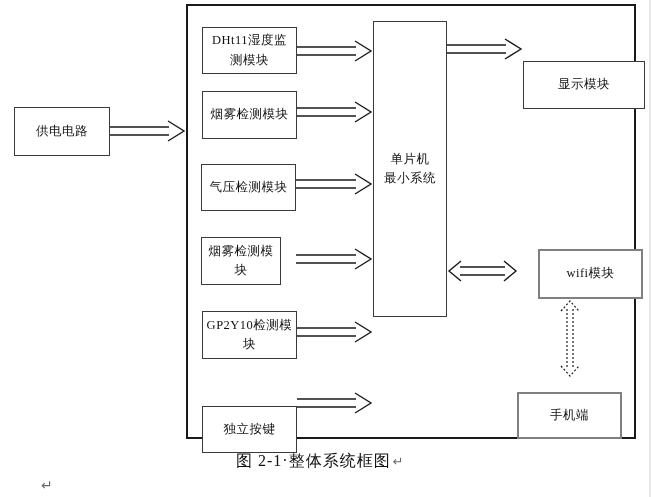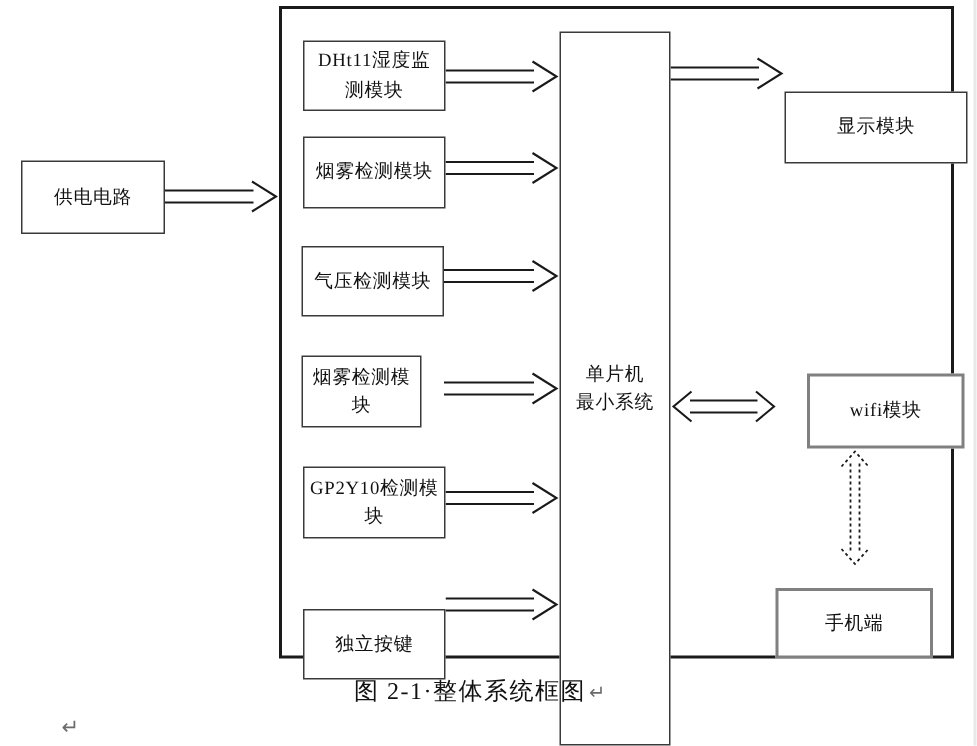--- a/index.html
+++ b/index.html
@@ -41,21 +41,21 @@
   .box.gray { border: 2px solid var(--gray_border); }
   .box .lbl { display: block; padding: 0 3px; }
 
   .b-power   { left: 14px;  top: 107px; width: 96px;  height: 49px; }
   .b-m1      { left: 202px; top: 27px;  width: 95px;  height: 47px; }
   .b-m2      { left: 202px; top: 91px;  width: 95px;  height: 48px; }
   .b-m3      { left: 201px; top: 164px; width: 95px;  height: 47px; }
   .b-m4      { left: 201px; top: 237px; width: 80px;  height: 48px; }
   .b-m5      { left: 202px; top: 311px; width: 95px;  height: 48px; }
   .b-m6      { left: 202px; top: 382px; width: 95px;  height: 47px; margin-top: 24px; }
-  .b-core    { left: 373px; top: 21px;  width: 74px;  height: 476px; border-width: 1.4px; }
+  .b-core    { left: 373px; top: 21px;  width: 74px;  height: 296px; border-width: 1.4px; }
   .b-display { left: 523px; top: 26px;  width: 122px; height: 48px; margin-top: 35px; }
   .b-wifi    { left: 538px; top: 249px; width: 105px; height: 50px; }
   .b-phone   { left: 517px; top: 392px; width: 105px; height: 47px; text-align: right; }
 
   .arrow { position: absolute; }
   .arrow svg { display: block; }
   .arrow path { stroke: var(--line); stroke-width: 1.4; fill: none; stroke-linejoin: miter; }
   .arrow.dashed path { stroke-dasharray: 2 2; stroke-width: 1.2; }
 
   .a-power   { left: 110px; top: 119px; }

